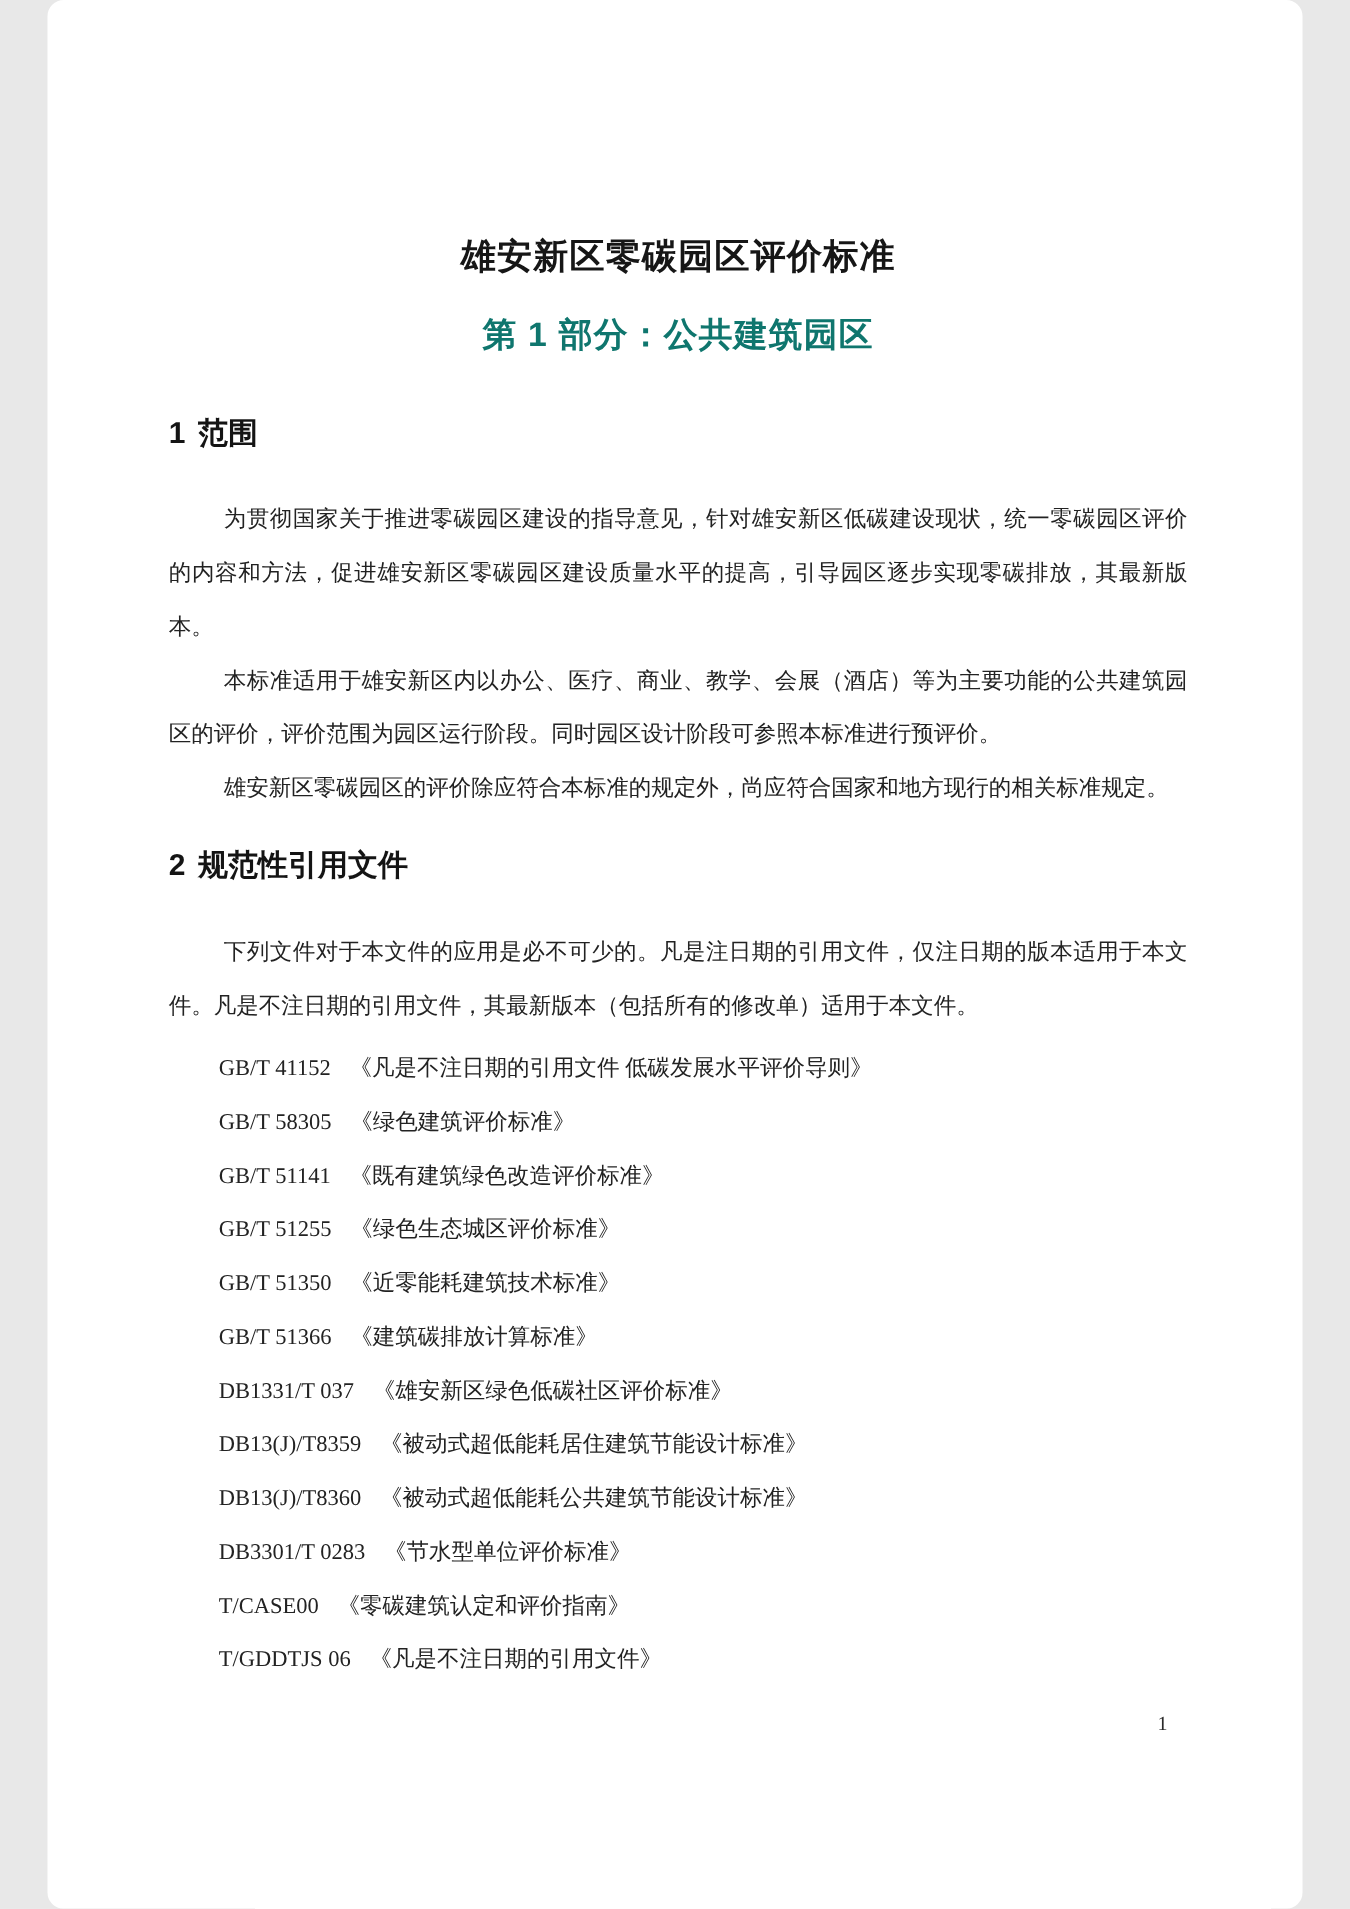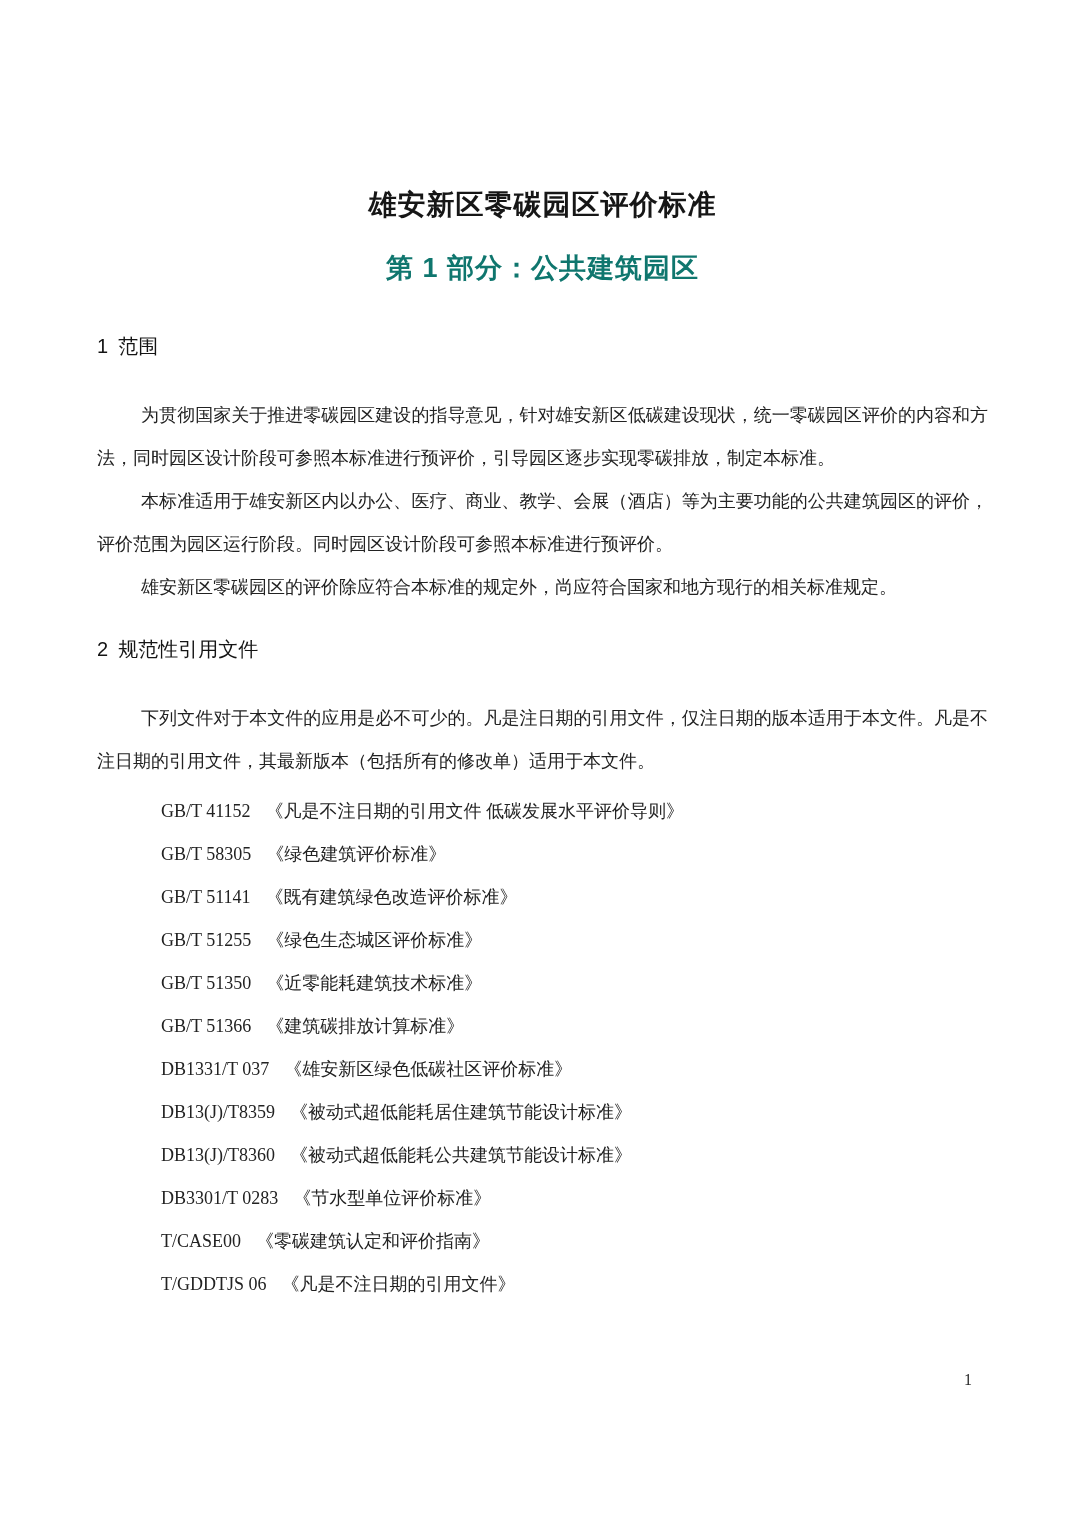--- a/index.html
+++ b/index.html
@@ -1,26 +1,27 @@
 <!DOCTYPE html>
 <html><head>
 <meta charset="utf-8">
 <style>
   html, body { margin: 0; padding: 0; background: #e8e8e8; }
   .page {
     position: relative;
-    width: 1080px;
+    width: 1004px;
     height: 1527px;
     margin: 0 auto;
     background: #ffffff;
     box-sizing: border-box;
     padding: 0 92px 0 97px;
     color: #1e1e1e;
     font-family: "Liberation Serif", "DejaVu Serif", serif;
     overflow: hidden;
+    border-radius: 13px;
   }
   .doc-title {
     margin: 190px 0 0 0;
     text-align: center;
     font-family: "Liberation Sans", "DejaVu Sans", sans-serif;
     font-weight: bold;
     font-size: 28px;
     line-height: 30px;
     color: #161616;
     letter-spacing: 1px;
@@ -31,22 +32,22 @@
     font-family: "Liberation Sans", "DejaVu Sans", sans-serif;
     font-weight: bold;
     font-size: 27px;
     line-height: 29px;
     color: #0f766e;
     letter-spacing: 1px;
   }
   .sec-heading {
     margin: 0;
     font-family: "Liberation Sans", "DejaVu Sans", sans-serif;
-    font-weight: normal;
-    font-size: 20px;
+    font-weight: bold;
+    font-size: 24px;
     line-height: 21px;
     color: #141414;
   }
   .sec-heading .sec-num { margin-right: 10px; }
   .sec-heading-1 { margin-top: 53px; }
   .sec-heading-2 { margin-top: 30px; }
   .para-group { margin-top: 37px; }
   p.body-para {
     margin: 0;
     font-size: 18px;
@@ -56,21 +57,21 @@
     color: #222222;
   }
   .ref-list { margin-top: 7px; }
   .ref-line {
     padding-left: 40px;
     font-size: 18px;
     line-height: 43px;
     color: #222222;
     white-space: nowrap;
   }
-  .ref-code { margin-right: 15px; margin-left: 24px; }
+  .ref-code { margin-right: 15px; }
   .page-number {
     position: absolute;
     top: 1370px;
     right: 108px;
     font-size: 16px;
     line-height: 20px;
     color: #2a2a2a;
   }
 </style>
 </head>
@@ -79,21 +80,21 @@
 <main class="page">
 
   <h1 class="doc-title">雄安新区零碳园区评价标准</h1>
   <h2 class="doc-subtitle">第 1 部分：公共建筑园区</h2>
 
   <section>
     <h3 class="sec-heading sec-heading-1">
       <span class="sec-num">1</span><span>范围</span>
     </h3>
     <div class="para-group">
-      <p class="body-para">为贯彻国家关于推进零碳园区建设的指导意见，针对雄安新区低碳建设现状，统一零碳园区评价的内容和方法，同时园区设计阶段可参照本标准进行预评价，引导园区逐步实现零碳排放，制定本标准。</p>
+      <p class="body-para">为贯彻国家关于推进零碳园区建设的指导意见，针对雄安新区低碳建设现状，统一零碳园区评价的内容和方法，促进雄安新区零碳园区建设质量水平的提高，引导园区逐步实现零碳排放，其最新版本。</p>
       <p class="body-para">本标准适用于雄安新区内以办公、医疗、商业、教学、会展（酒店）等为主要功能的公共建筑园区的评价，评价范围为园区运行阶段。同时园区设计阶段可参照本标准进行预评价。</p>
       <p class="body-para">雄安新区零碳园区的评价除应符合本标准的规定外，尚应符合国家和地方现行的相关标准规定。</p>
     </div>
   </section>
 
   <section>
     <h3 class="sec-heading sec-heading-2">
       <span class="sec-num">2</span><span>规范性引用文件</span>
     </h3>
     <div class="para-group">

